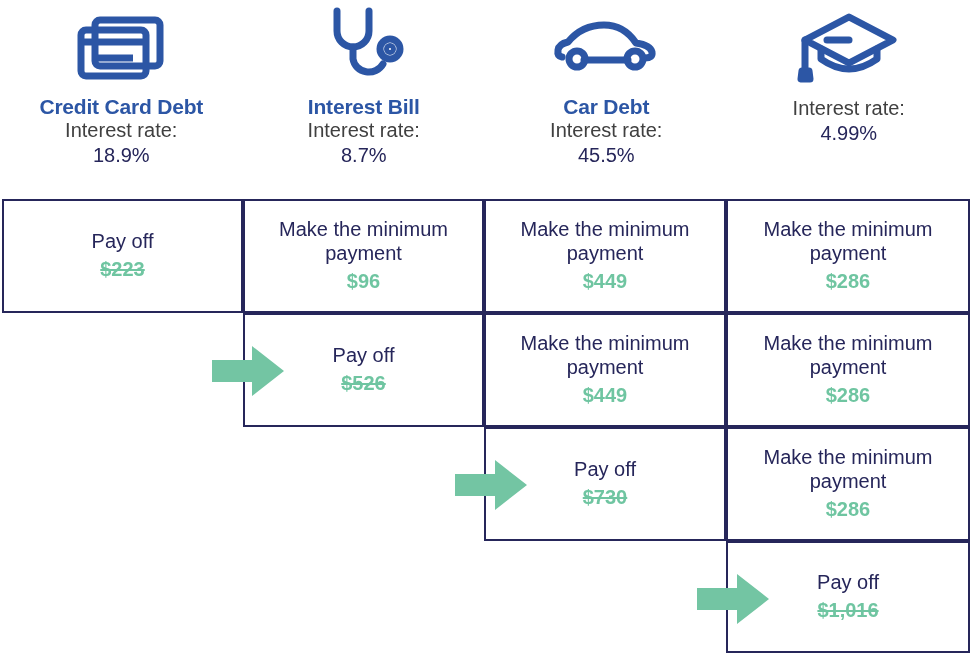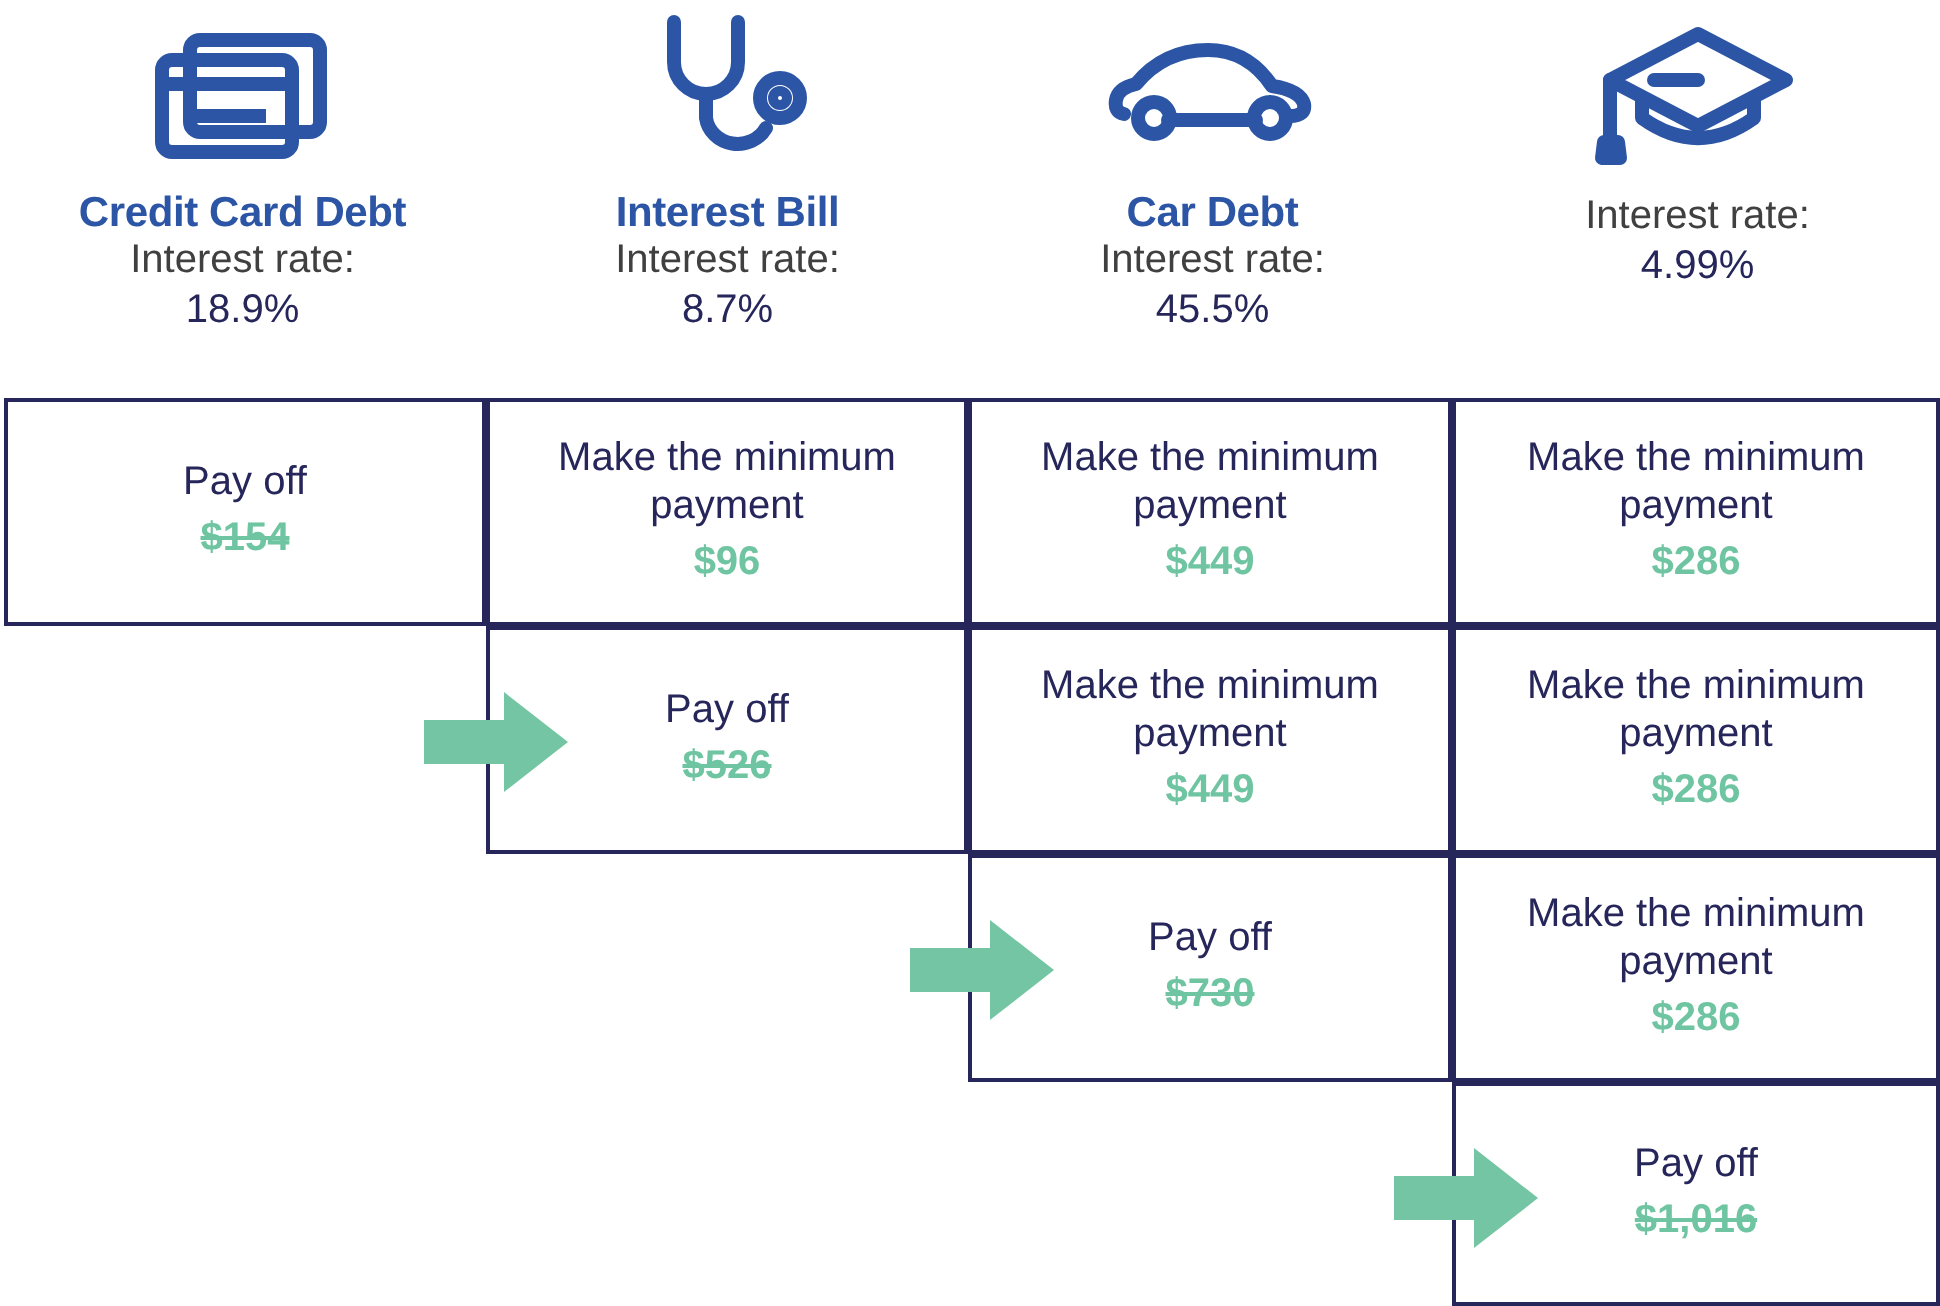--- a/index.html
+++ b/index.html
@@ -174,21 +174,21 @@
           </g>
         </svg>
       </div>
       <div class="rate-label">Interest rate:</div>
       <div class="rate-value">4.99%</div>
     </div>
   </div>
 
   <div class="cell bordered" style="left:2px;  top:199px; width:241px; height:114px;">
     <div class="cell-action payoff">Pay off</div>
-    <div class="cell-amount struck">$154</div>
+    <div class="cell-amount struck">$223</div>
   </div>
   <div class="cell bordered" style="left:243px;top:199px; width:241px; height:114px;">
     <div class="cell-action">Make the minimum payment</div>
     <div class="cell-amount">$96</div>
   </div>
   <div class="cell bordered" style="left:484px;top:199px; width:242px; height:114px;">
     <div class="cell-action">Make the minimum payment</div>
     <div class="cell-amount">$449</div>
   </div>
   <div class="cell bordered" style="left:726px;top:199px; width:244px; height:114px;">

